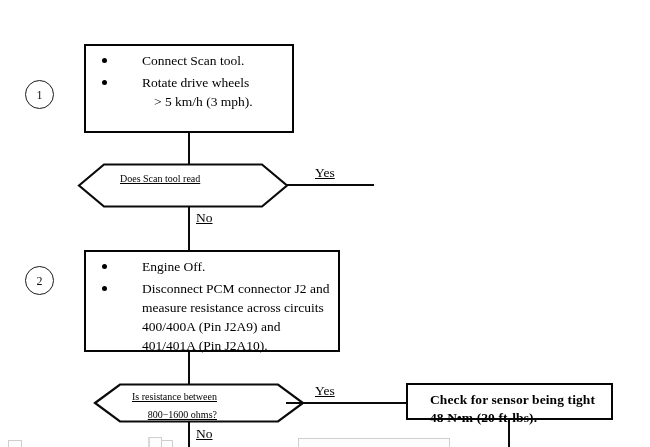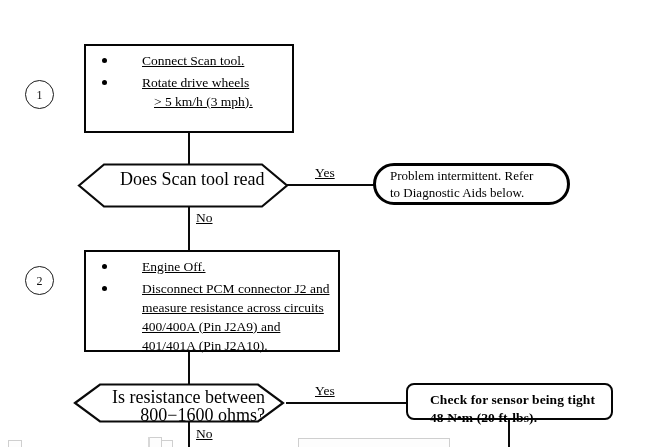--- a/index.html
+++ b/index.html
@@ -48,21 +48,20 @@
     margin: 0;
     padding: 0;
     list-style: none;
   }
   .bullet-list li {
     position: relative;
     padding-left: 44px;
     font-size: 13.5px;
     line-height: 19px;
     margin-bottom: 3px;
-    text-decoration: underline;
   }
   .bullet-list li:last-child { margin-bottom: 12px; }
   .bullet-list li .dot {
     position: absolute;
     left: 4px;
     top: 7px;
     width: 5px;
     height: 5px;
     background: #000;
     border-radius: 50%;
@@ -86,22 +85,23 @@
     position: absolute;
   }
   .hexagon svg {
     position: absolute;
     left: 0;
     top: 0;
     overflow: visible;
   }
   .hexagon .hex-label {
     position: absolute;
-    font-size: 18px;
+    font-size: 10px;
     line-height: 18px;
+    text-decoration: underline;
   }
 
   
   .oval {
     position: absolute;
     border: 3px solid #000;
     border-radius: 999px;
     background: #fff;
     box-sizing: border-box;
     display: flex;
@@ -177,26 +177,20 @@
       <polygon points="1,22.5 26,1.5 184,1.5 209,22.5 184,43.5 26,43.5" fill="#ffffff" stroke="#0a0a0a" stroke-width="2.2" stroke-linejoin="miter"></polygon>
     </svg>
     <div class="hex-label" style="left:42px; top:7px;">
       <div>Does Scan tool read</div>
     </div>
   </div>
 
   <div class="conn-h" style="left:286px; top:184px; width:88px;"></div>
   <div class="branch-label" style="left:315px; top:165px;">Yes</div>
 
-  <div class="oval" style="left:373px; top:163px; width:197px; height:42px;">
-    <div class="oval-text">
-      <div>Problem intermittent. Refer</div>
-      <div>to Diagnostic Aids below.</div>
-    </div>
-  </div>
 
   <div class="conn-v" style="left:188px; top:207px; height:44px;"></div>
   <div class="branch-label" style="left:196px; top:210px;">No</div>
 
   <div class="step-circle" style="left:25px; top:266px;">
     <span>2</span>
   </div>
 
   <div class="proc-box" style="left:84px; top:250px; width:256px; height:102px;">
     <div class="inner">
@@ -208,34 +202,34 @@
         <li style="padding-left:44px;">
           <span class="dot"></span>
           <span>Disconnect PCM connector J2 and measure resistance across circuits 400/400A (Pin J2A9) and 401/401A (Pin J2A10).</span>
         </li>
       </ul>
     </div>
   </div>
 
   <div class="conn-v" style="left:188px; top:352px; height:32px;"></div>
 
-  <div class="hexagon" style="left:74px; top:383px; width:210px; height:24px;text-align:right;">
+  <div class="hexagon" style="left:94px; top:383px; width:210px; height:24px;text-align:right;">
     <svg width="210" height="40" viewBox="0 0 210 40">
       <polygon points="1,20 26,1.5 184,1.5 209,20 184,38.5 26,38.5" fill="#ffffff" stroke="#0a0a0a" stroke-width="2.2" stroke-linejoin="miter"></polygon>
     </svg>
     <div class="hex-label" style="left:38px; top:5px;">
       <div>Is resistance between</div>
       <div>800−1600 ohms?</div>
     </div>
   </div>
 
   <div class="conn-h" style="left:286px; top:402px; width:121px;"></div>
   <div class="branch-label" style="left:315px; top:383px;">Yes</div>
 
-  <div class="proc-box" style="left:406px; top:383px; width:207px; height:37px;border-radius:8px;">
+  <div class="proc-box" style="left:406px; top:383px; width:207px; height:37px;">
     <div class="text-box-body">
       <div>Check for sensor being tight</div>
       <div>48 N•m (20 ft-lbs).</div>
     </div>
   </div>
 
   <div class="conn-v" style="left:508px; top:420px; height:27px;"></div>
 
   <div class="conn-v" style="left:188px; top:422px; height:25px;"></div>
   <div class="branch-label" style="left:196px; top:426px;">No</div>

